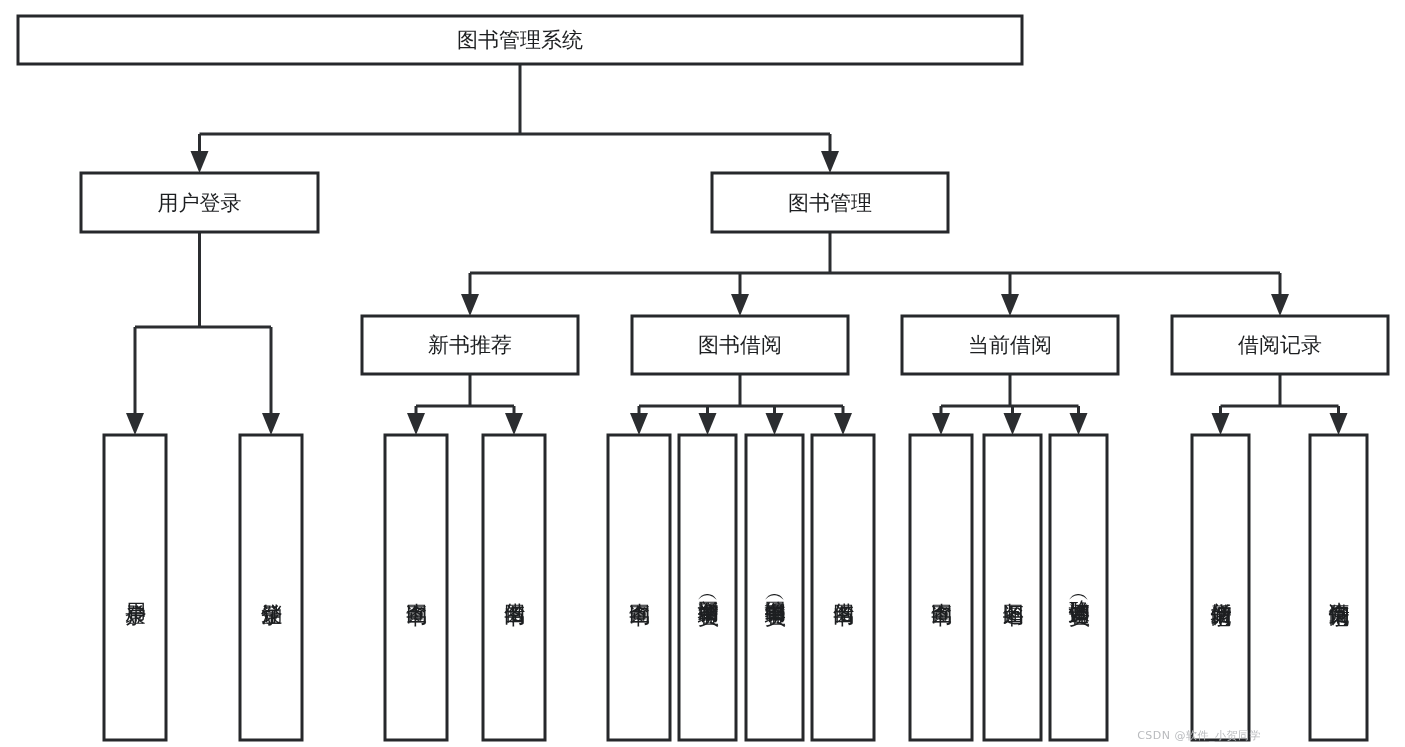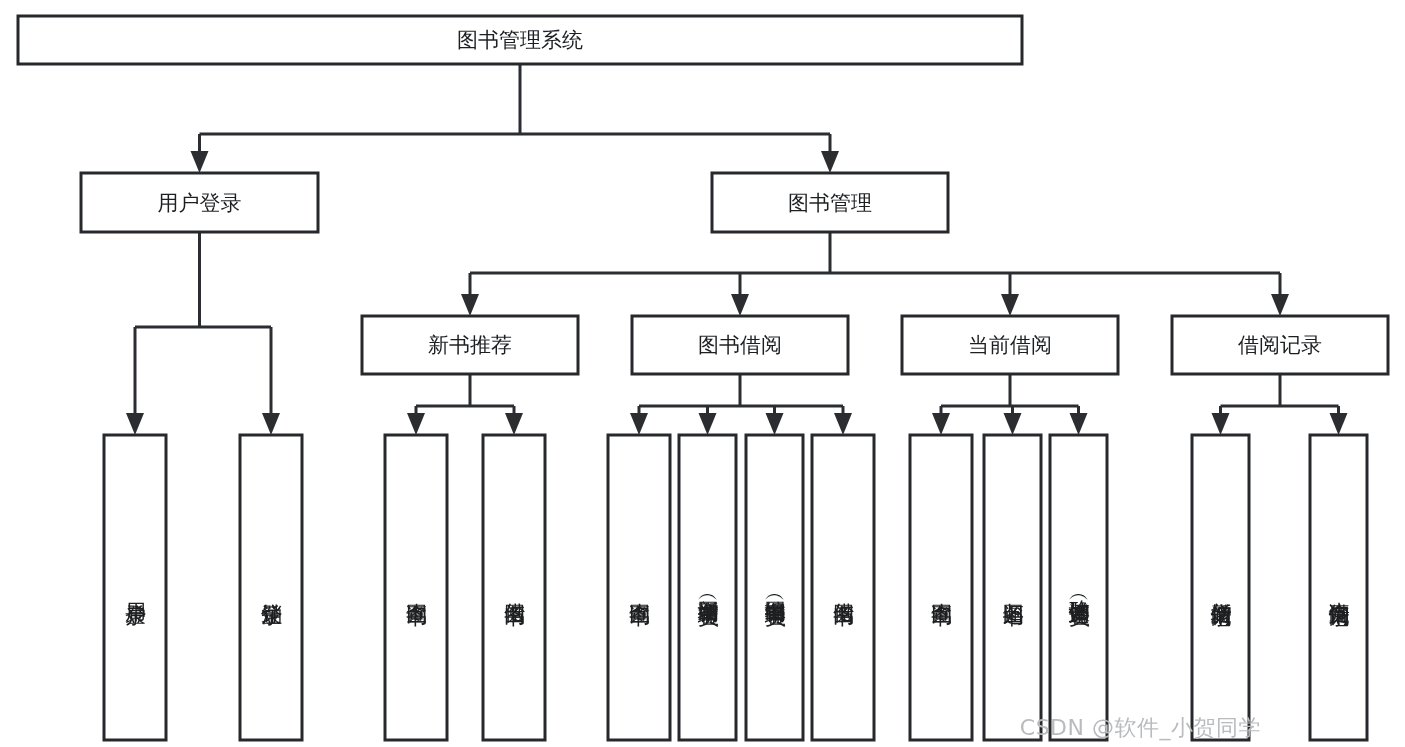--- a/index.html
+++ b/index.html
@@ -62,21 +62,21 @@
     line-height: 1.12;
     color: #1d1f21;
     letter-spacing: 1px;
     white-space: nowrap;
   }
   #watermark {
     position: absolute;
     right: 6px;
     bottom: 4px;
     font-family: "DejaVu Sans", "Liberation Sans", sans-serif;
-    font-size: 22px;
+    font-size: 11px;
     color: #b9bbbe;
     letter-spacing: 0.5px;
     white-space: nowrap;
   }
 </style>
 </head>
 <body>
 
 <div id="diagram-root">
 

